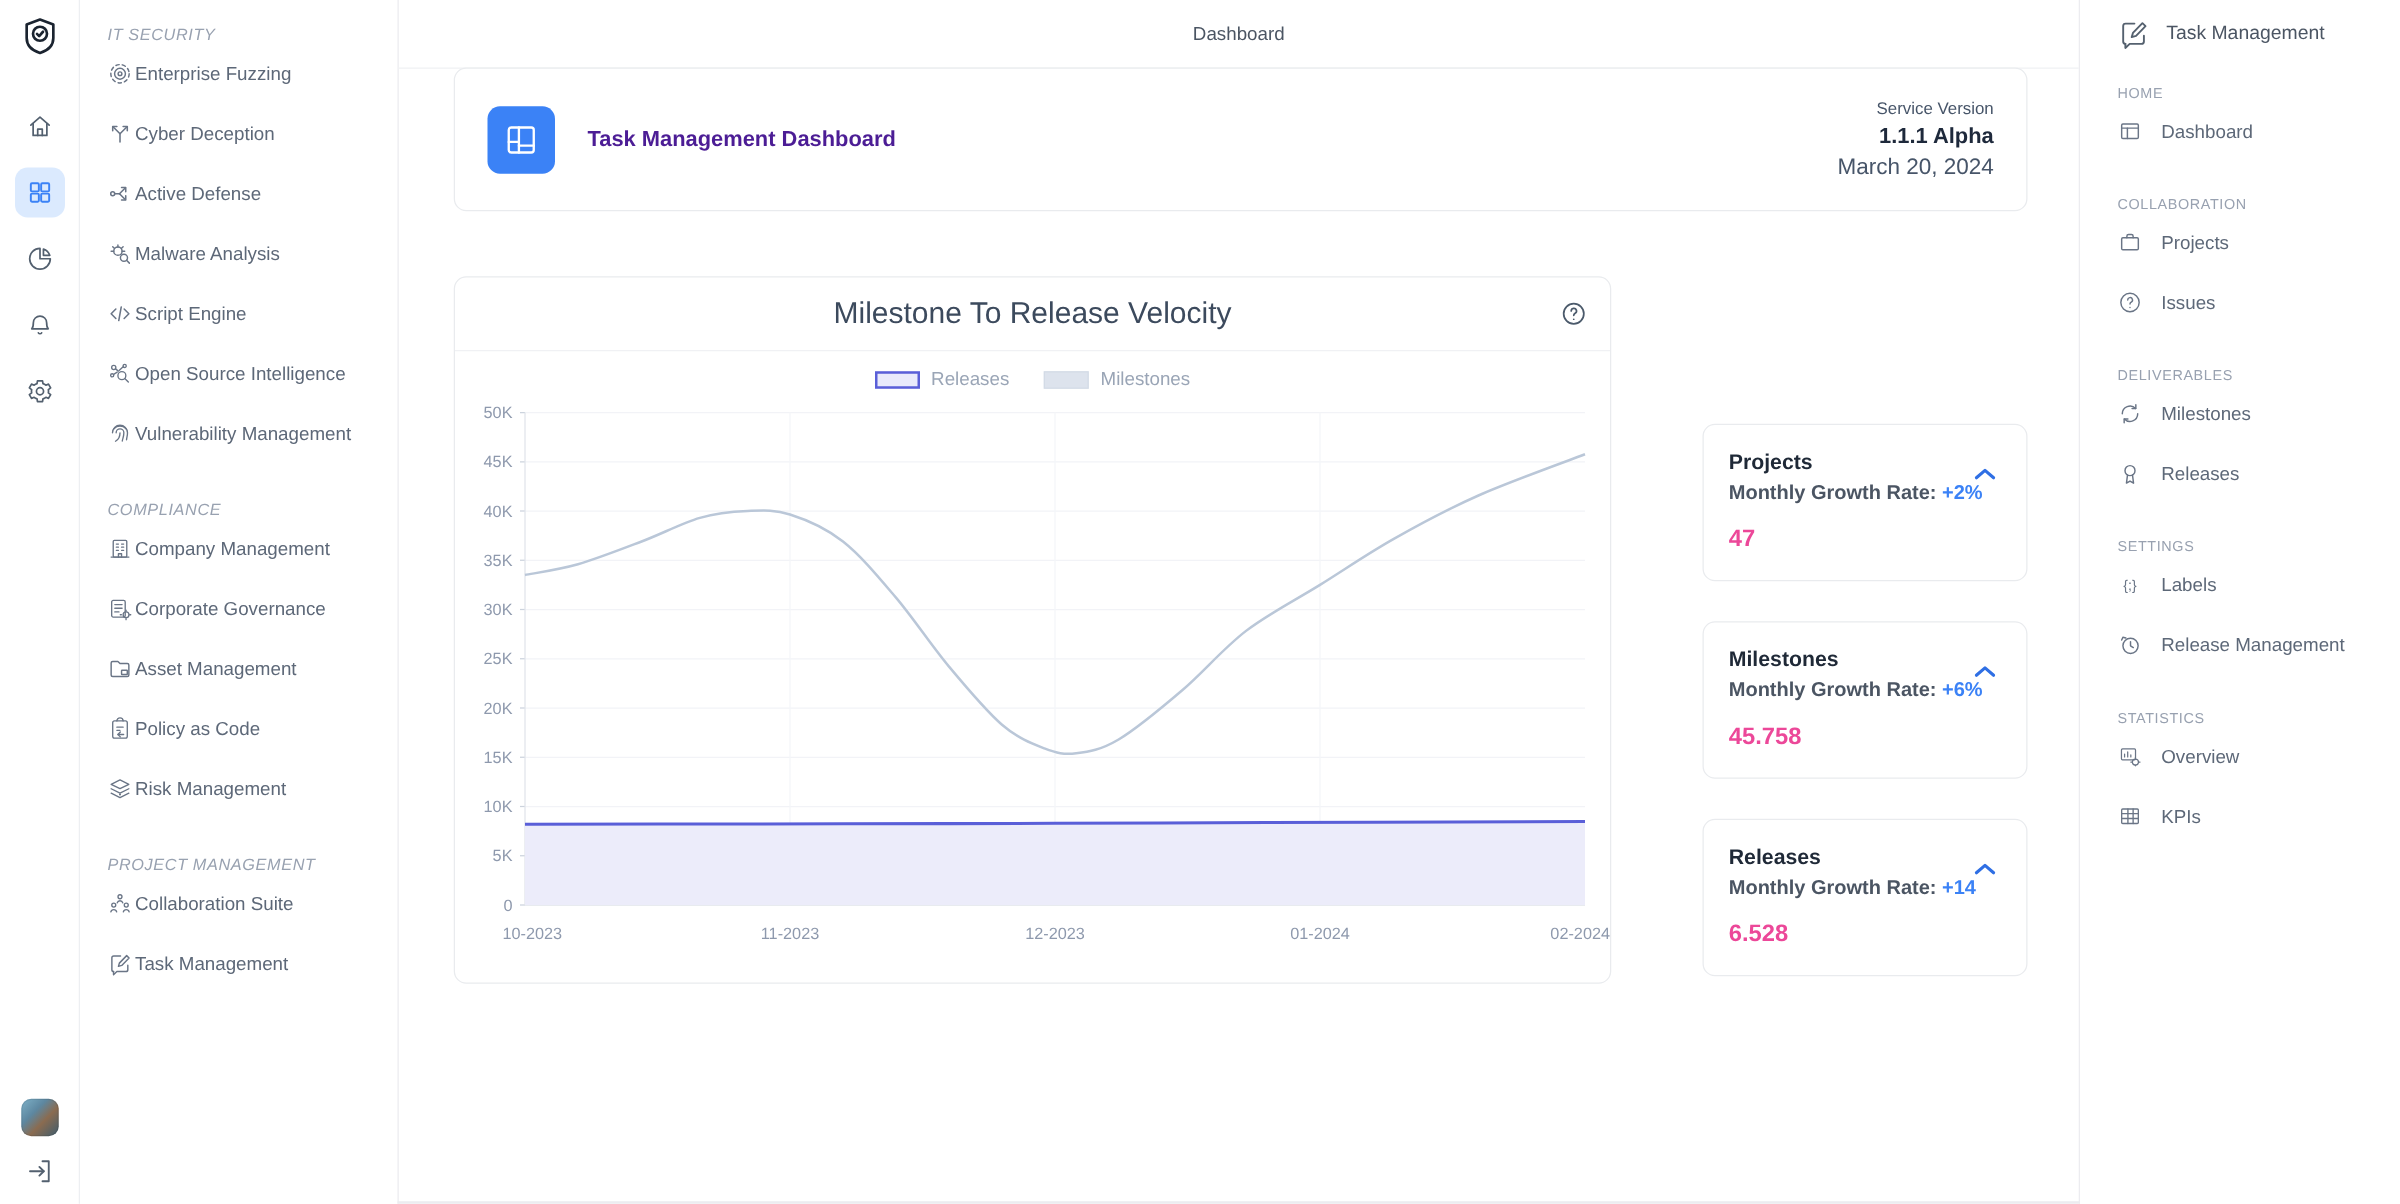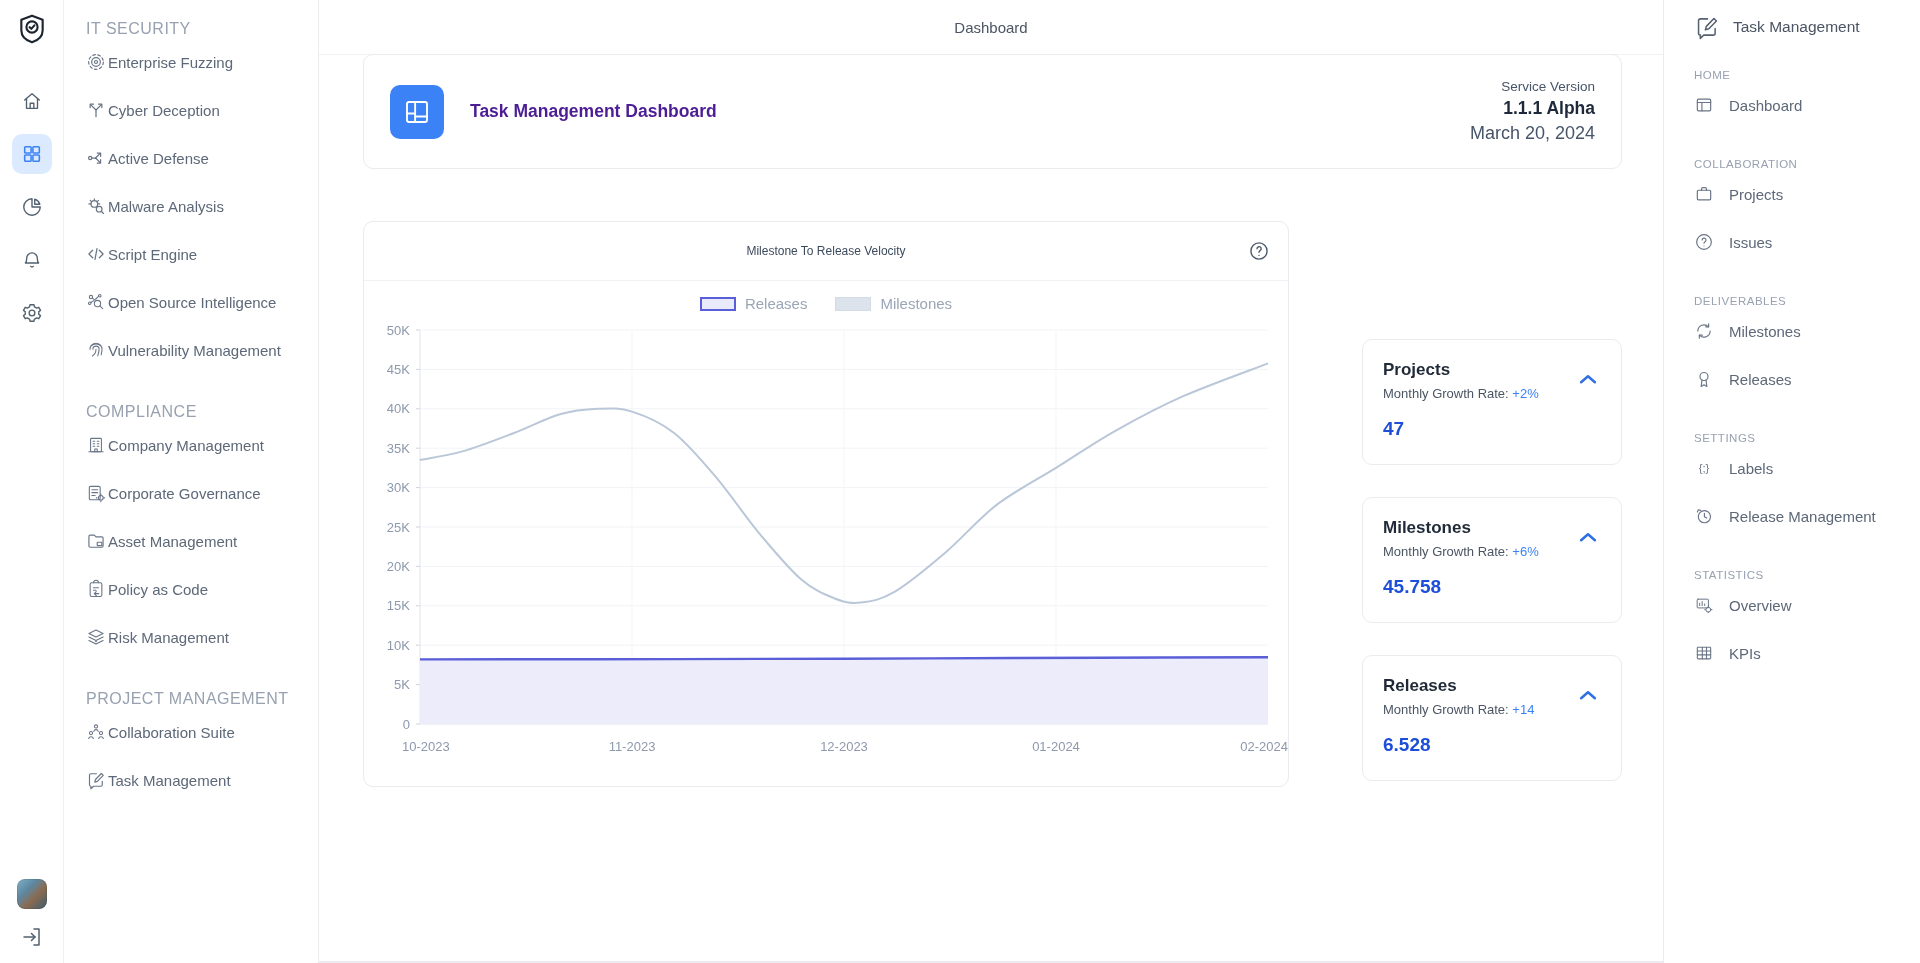--- a/index.html
+++ b/index.html
@@ -22,21 +22,21 @@
   .rail-btn.active{background:#dbeafe;color:#3b82f6;}
   .rail-bottom{margin-top:auto;display:flex;flex-direction:column;align-items:center;gap:16px;padding-bottom:14px;}
   .avatar{width:30px;height:30px;border-radius:8px;
           background:linear-gradient(135deg,#7fb2c9 0%,#5d87a0 35%,#8a6b50 60%,#3e5c6e 100%);
           box-shadow:inset 0 0 0 1px rgba(0,0,0,.08);}
   .logout-btn{width:24px;height:24px;color:#53606f;cursor:pointer;}
 
   
   .left-nav{position:absolute;left:64px;top:0;width:254px;height:963px;box-sizing:border-box;
             padding:20px 10px 0 22px;background:#fff;}
-  .nav-section-label{font-size:16px;letter-spacing:.5px;color:#98a1b0;margin-top:29px;}
+  .nav-section-label{font-size:13px;letter-spacing:.5px;color:#98a1b0;margin-top:29px;font-style:italic;}
   .nav-section-label:first-child{margin-top:0;}
   .nav-item{display:flex;align-items:center;gap:2px;height:48px;font-size:15px;color:#5d6878;cursor:pointer;}
   .nav-item .icon{width:20px;height:20px;color:#6a7586;}
 
   
   .center{position:absolute;left:318px;top:0;width:1346px;height:963px;box-sizing:border-box;
           border-left:1px solid #ececf0;border-right:1px solid #ececf0;border-bottom:2px solid #ececf0;background:#fff;}
   .topbar{height:54px;display:flex;align-items:center;justify-content:center;
           border-bottom:1px solid #f0f1f4;font-size:15px;color:#4b5563;}
 
@@ -51,37 +51,37 @@
   .header-right{margin-left:auto;text-align:right;}
   .sv-label{font-size:13.5px;color:#475569;}
   .sv-version{font-size:17.5px;font-weight:bold;color:#1e293b;margin:4px 0;}
   .sv-date{font-size:18px;color:#475569;}
 
   
   .chart-card{position:absolute;left:44px;top:221px;width:926px;height:566px;background:#fff;
               border:1px solid #e9ebee;border-radius:10px;box-sizing:border-box;}
   .chart-head{height:58px;position:relative;display:flex;align-items:center;justify-content:center;
               border-bottom:1px solid #f0f1f4;}
-  .chart-title{font-size:12px;color:#3c4a5d;}
+  .chart-title{font-size:24px;color:#3c4a5d;}
   .chart-help{position:absolute;right:18px;top:18px;width:22px;height:22px;color:#4b5a6b;cursor:pointer;}
   .chart-legend{display:flex;justify-content:center;align-items:center;gap:28px;margin-top:14px;}
   .legend-item{display:flex;align-items:center;gap:9px;font-size:15px;color:#9aa5b6;}
   .swatch{width:36px;height:14px;box-sizing:border-box;}
   .swatch.releases{background:#e9eafb;border:2px solid #5a5fd8;}
   .swatch.milestones{background:#dde3ed;border:1px solid #d3dbe6;}
   .chart-plot{margin-top:4px;}
   .chart-plot text.tick{font-size:13px;fill:#8e99ad;font-family:"Liberation Sans",sans-serif;}
 
   
   .stat-card{position:absolute;left:1043px;width:260px;height:126px;background:#fff;border:1px solid #e9ebee;
              border-radius:10px;box-sizing:border-box;padding:20px 20px;}
   .stat-title{font-size:17px;font-weight:bold;color:#1f2937;}
-  .stat-sub{font-size:13px;color:#4b5563;margin-top:6px;}
+  .stat-sub{font-size:16px;color:#4b5563;margin-top:6px;font-weight:bold;}
   .stat-sub .growth{color:#3b82f6;}
-  .stat-value{font-size:19px;font-weight:bold;color:#1d4ed8;margin-top:17px;}
+  .stat-value{font-size:19px;font-weight:bold;color:#ec4899;margin-top:17px;}
   .stat-chevron{position:absolute;right:18px;top:28px;width:30px;height:22px;color:#2f6fe4;cursor:pointer;}
 
   
   .right-sidebar{position:absolute;left:1664px;top:0;width:256px;height:963px;box-sizing:border-box;
                  padding:14px 8px 0 30px;background:#fff;}
   .rs-header{display:flex;align-items:center;gap:13px;font-size:15.5px;color:#4b5563;margin-bottom:4px;}
   .rs-header .icon{width:26px;height:26px;color:#55616f;}
   .rs-section-label{font-size:11.5px;letter-spacing:.5px;color:#98a1b0;margin-top:29px;}
   .rs-item{display:flex;align-items:center;gap:15px;height:48px;font-size:15px;color:#5d6878;cursor:pointer;}
   .rs-item .icon{width:20px;height:20px;color:#6a7586;}

